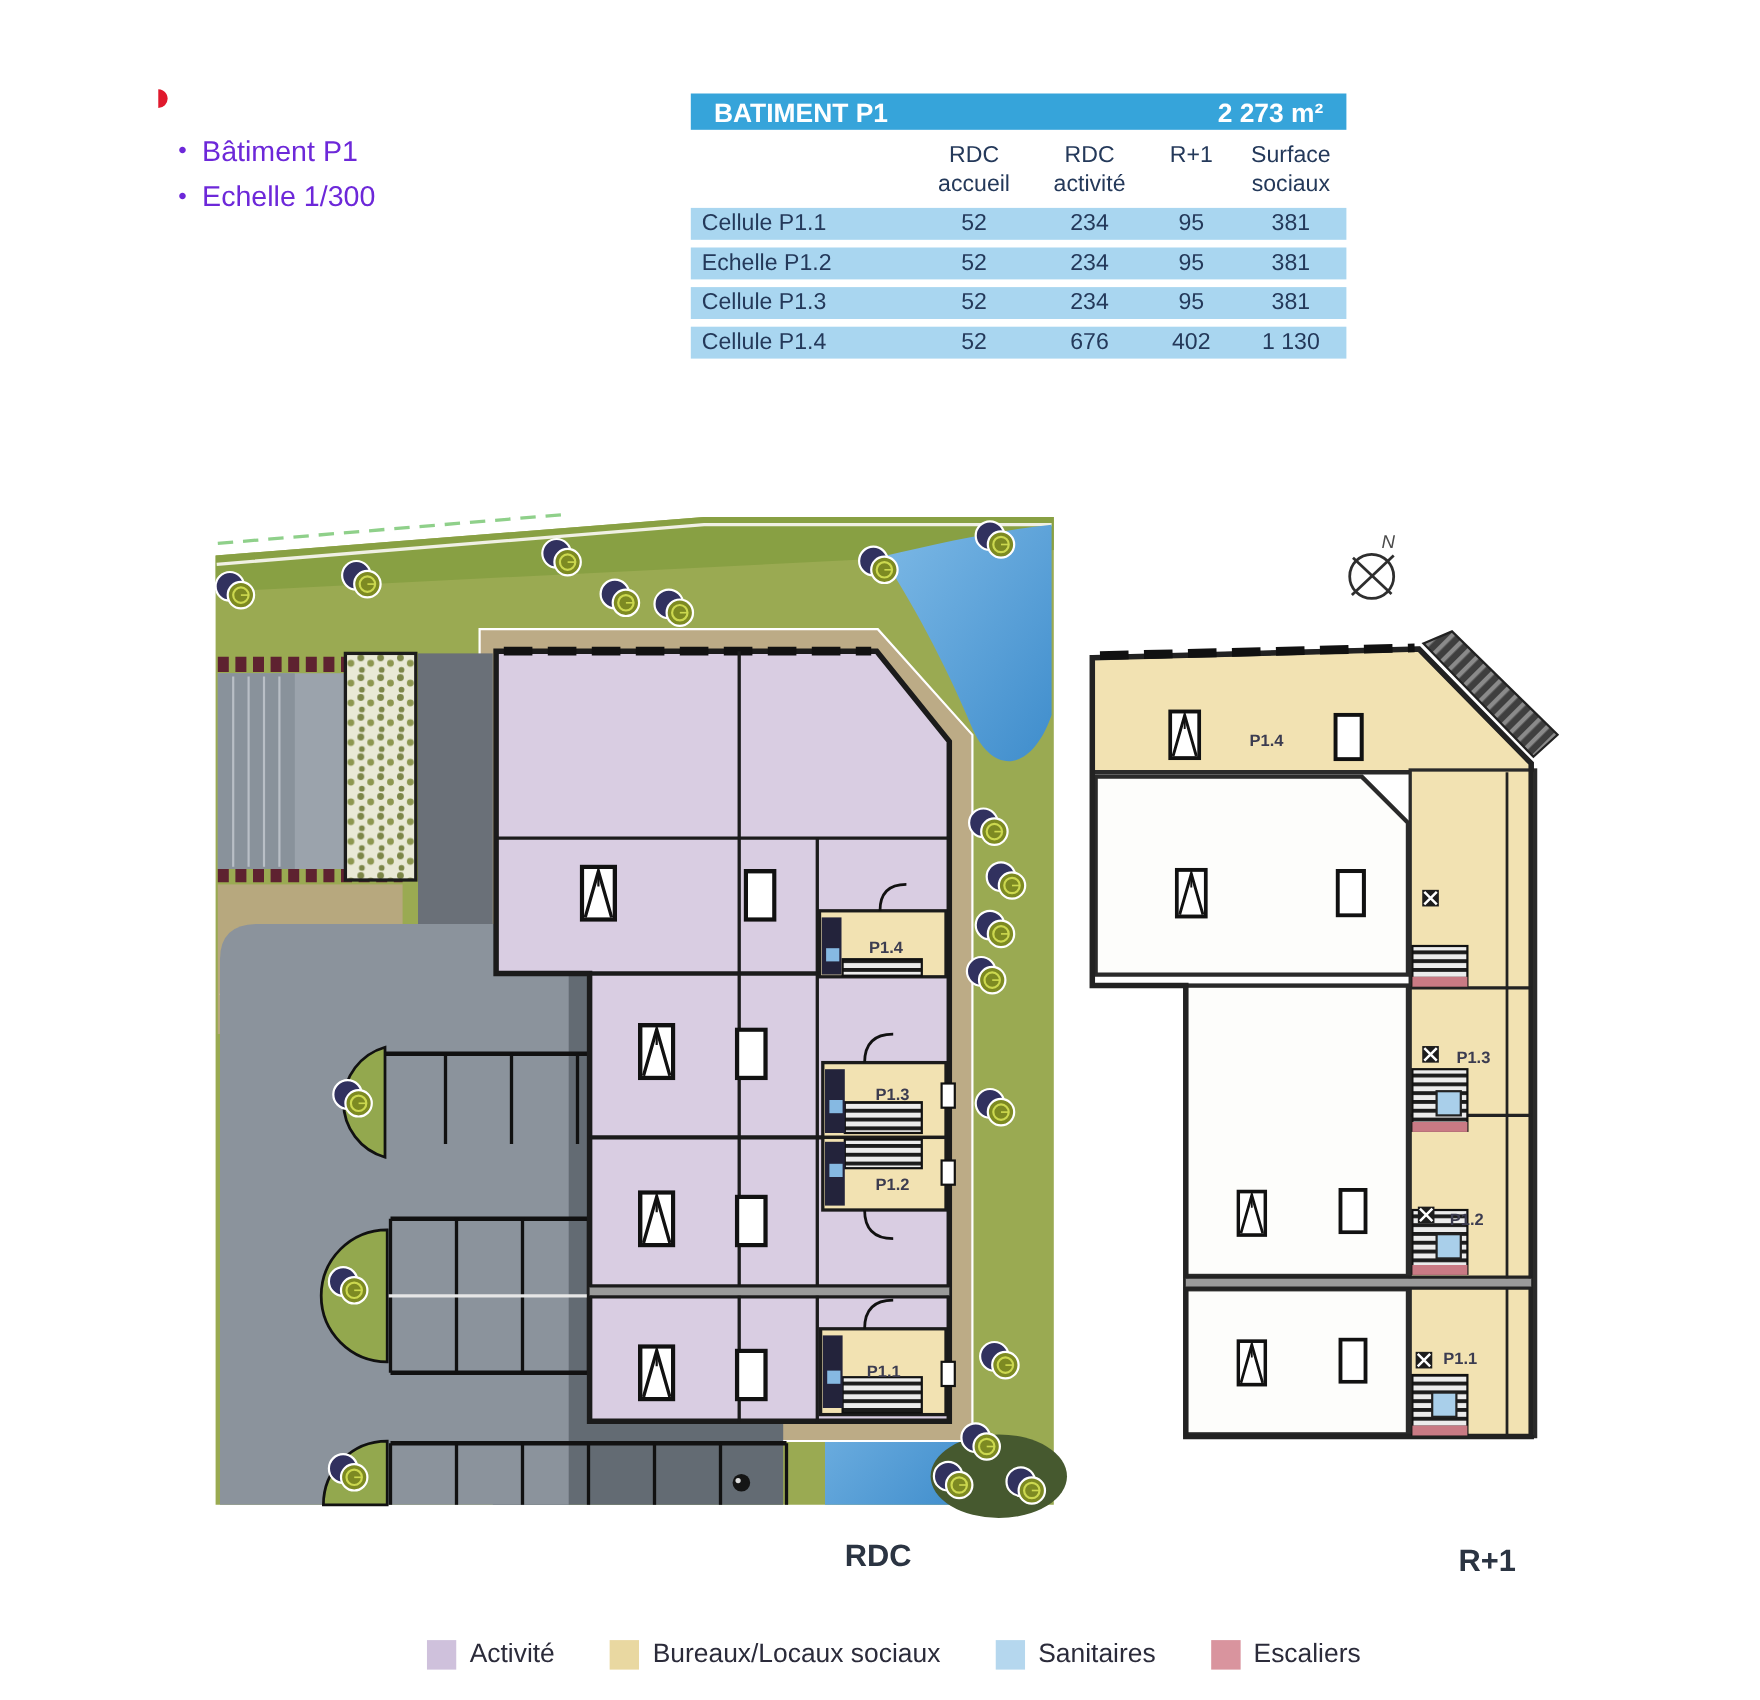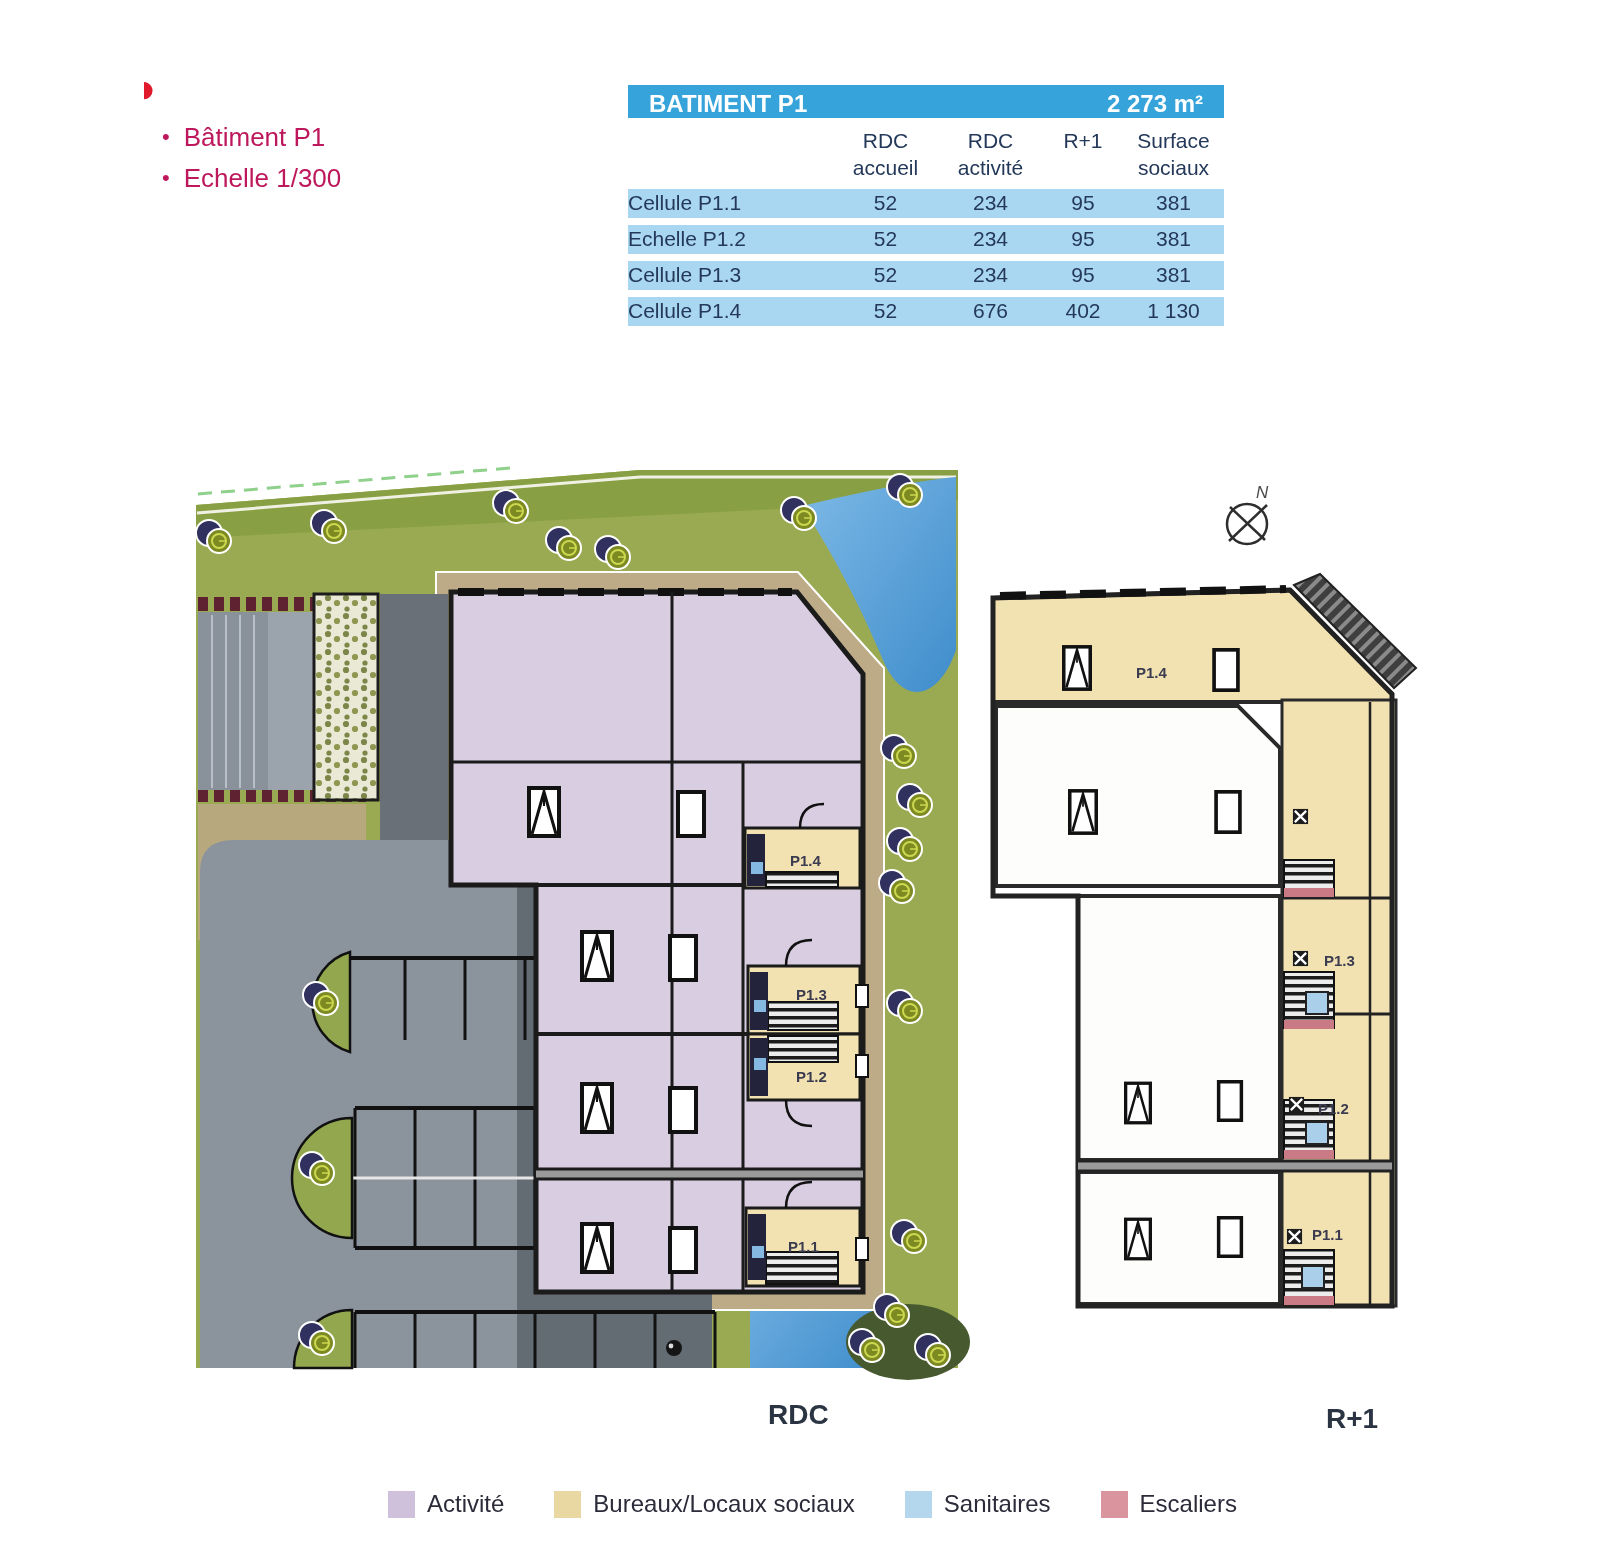--- a/index.html
+++ b/index.html
@@ -8,41 +8,41 @@
     font-family:"Liberation Sans",sans-serif;overflow:hidden;
   }
   
   .title-block{position:absolute;left:136px;top:74px;z-index:3;}
   .title-row{display:flex;align-items:center;gap:8px;}
   .title-arrow{color:#e0192d;font-size:40px;line-height:0.8;transform:translateY(-2px);}
   .title-text{
     font-family:"Liberation Serif","DejaVu Serif",serif;font-style:italic;font-weight:600;
     font-size:38px;color:#d6152b;margin:0;letter-spacing:0.5px;
   }
-  .title-bullets{list-style:none;margin:16px 0 0 26px;padding:0;color:#be185d;font-size:26px;}
+  .title-bullets{list-style:none;margin:16px 0 0 26px;padding:0;color:#6d28d9;font-size:26px;}
   .title-bullets li{margin-bottom:10px;}
   .title-bullets li::before{content:"•";margin-right:14px;font-size:22px;vertical-align:2px;}
   
   .tbl{position:absolute;left:628px;top:85px;width:596px;z-index:3;color:#24395a;}
   .tbl-head{
     display:flex;justify-content:space-between;align-items:flex-end;
     background:#36a4da;color:#ffffff;font-weight:bold;font-size:24px;
     height:33px;padding:0 21px;box-sizing:border-box;
   }
   .tbl-sub{
     display:grid;grid-template-columns:205px 105px 105px 80px 101px;
     text-align:center;padding:9px 0 7px;line-height:1.3;font-size:21px;
   }
   .tbl-sub .col span{display:block;}
   .tbl-row{
     display:grid;grid-template-columns:205px 105px 105px 80px 101px;
     background:#a9d6f0;height:29px;align-items:center;text-align:center;
     margin-bottom:7px;font-size:21px;
   }
-  .tbl-row .lbl{text-align:left;}
+  .tbl-row .lbl{text-align:left;padding-left:10px;}
   
   .legend{position:absolute;left:388px;top:1490px;display:flex;align-items:center;z-index:3;}
   .legend-item{display:flex;align-items:center;margin-right:50px;font-size:24px;color:#2b2b3a;}
   .legend-item svg{margin-right:12px;display:block;}
   
   svg.plan{position:absolute;left:0;top:0;z-index:1;}
   .plan text{font-family:"Liberation Sans",sans-serif;}
   .cell-lbl{font-size:15px;font-weight:bold;fill:#3c3c50;}
   .floor-lbl{font-size:28px;font-weight:bold;fill:#2b3442;}
   .north-lbl{font-size:17px;font-style:italic;fill:#4a4a4a;}

